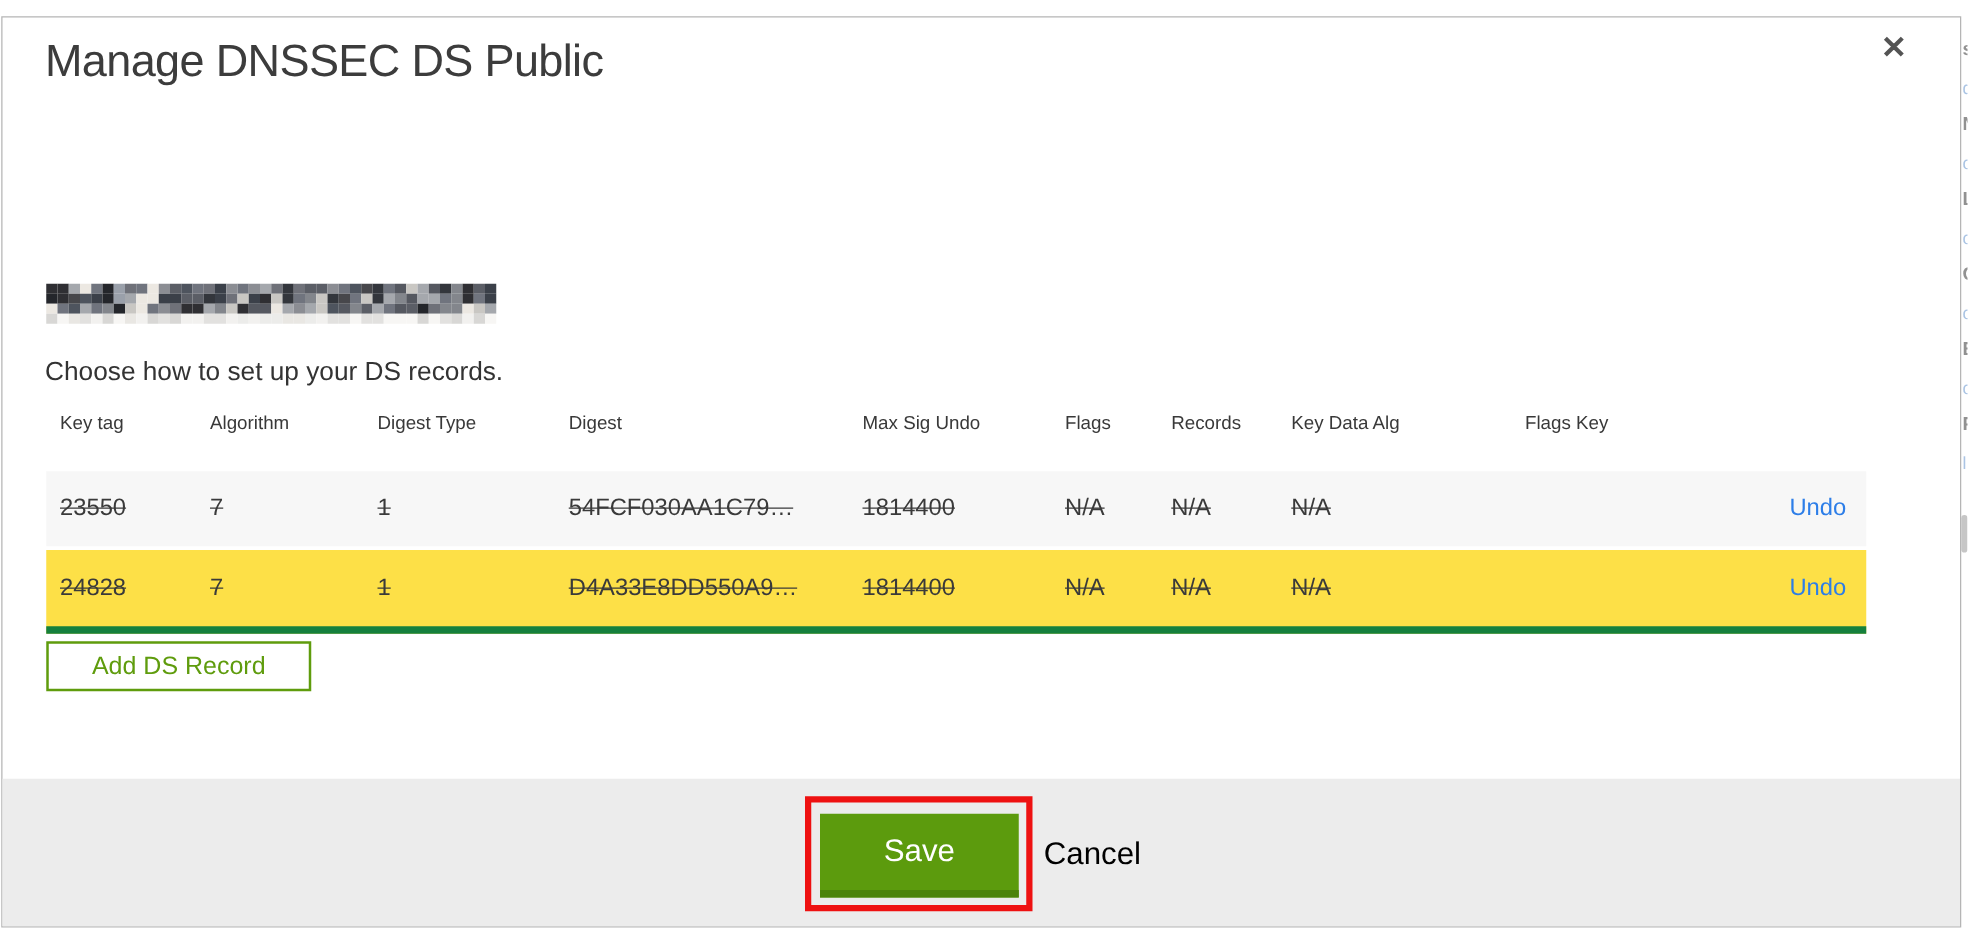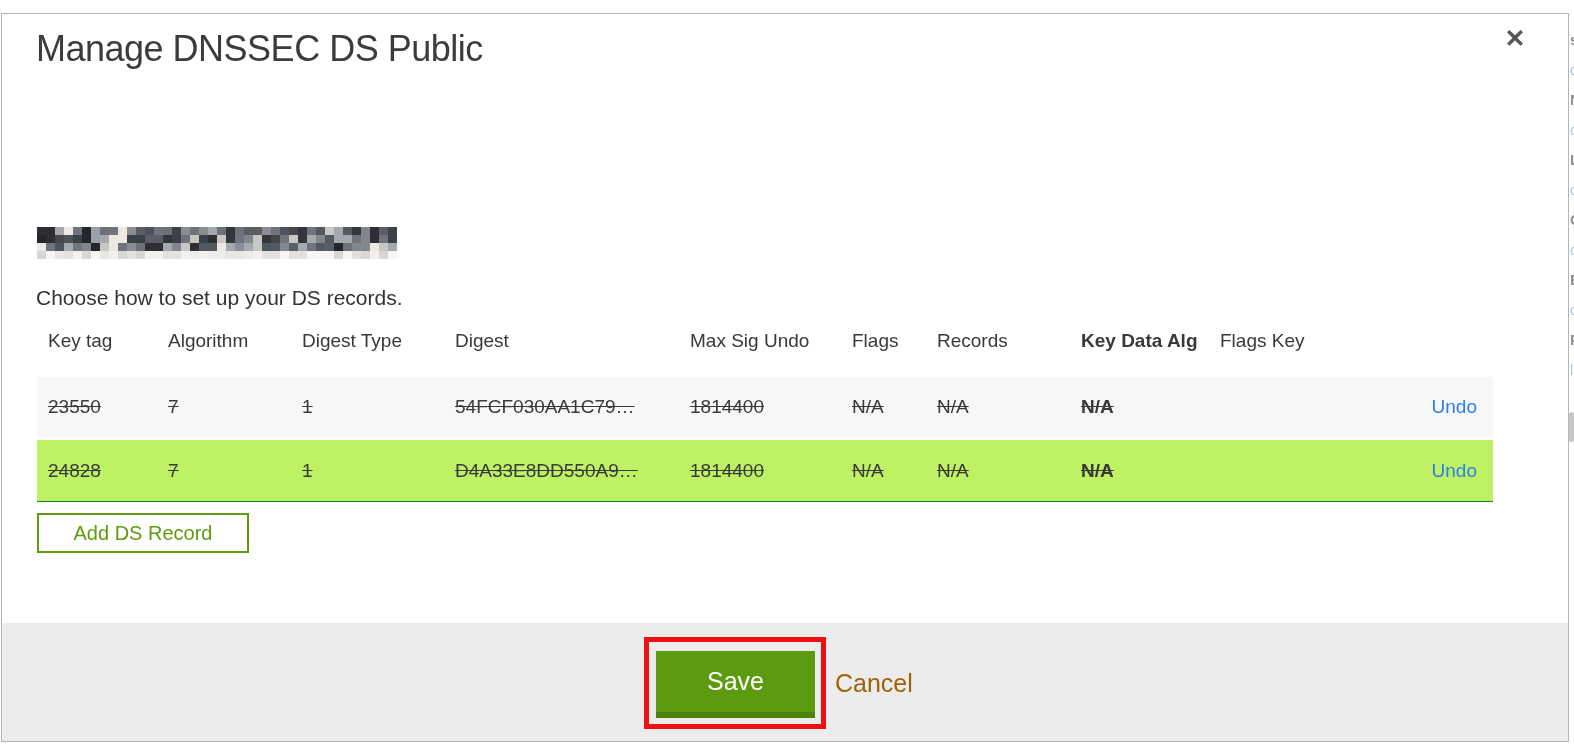--- a/index.html
+++ b/index.html
@@ -41,35 +41,35 @@
   }
   .redacted-domain .px{display:inline-block;width:9px;height:8px;}
 
   .instruction{
     left:36px;top:286px;font-size:21px;color:#333333;white-space:nowrap;
   }
 
   
   .thead{left:37px;top:330px;width:1456px;height:30px;}
   .thead span{
-    position:absolute;top:0;font-size:19px;color:#393939;white-space:nowrap;
+    position:absolute;top:0;font-size:15px;color:#393939;white-space:nowrap;
   }
   .row{left:37px;width:1456px;height:60px;}
   .row-1{top:377px;background:#f7f7f7;}
-  .row-2{top:440px;background:#bef264;height:61px;border-bottom:1px solid #15803d;}
+  .row-2{top:440px;background:#fde047;height:61px;border-bottom:6px solid #15803d;}
   .row span{
     position:absolute;top:50%;transform:translateY(-50%);
     font-size:19px;color:#3a3a3a;white-space:nowrap;
   }
   .row .struck{text-decoration:line-through;}
   .row .undo{
     right:16px;color:#2d7ee8;text-decoration:none;cursor:pointer;font-size:19px;
   }
   .c0{left:11px;} .c1{left:131px;} .c2{left:265px;} .c3{left:418px;}
-  .c4{left:653px;} .c5{left:815px;} .c6{left:900px;} .c7{left:1044px;font-weight:bold;} .c8{left:1183px;}
+  .c4{left:653px;} .c5{left:815px;} .c6{left:900px;} .c7{left:996px;} .c8{left:1183px;}
 
   
   .add-btn{
     left:37px;top:513px;width:208px;height:36px;
     border:2px solid #5f9c0d;background:#ffffff;color:#5f9c0d;
     font-size:20px;display:flex;align-items:center;justify-content:center;
     cursor:pointer;white-space:nowrap;
   }
 
   
@@ -78,21 +78,21 @@
     border:5px solid #ee1111;
   }
   .save-btn{
     left:656px;top:651px;width:159px;height:61px;
     background:#5c9b0d;border-bottom:6px solid #4c830b;
     color:#ffffff;font-size:25px;
     display:flex;align-items:center;justify-content:center;
     cursor:pointer;
   }
   .cancel-link{
-    left:835px;top:669px;font-size:25px;color:#a16207;cursor:pointer;
+    left:835px;top:669px;font-size:25px;color:#000000;cursor:pointer;
   }
 
   
   .bg-fragment{
     left:1570px;width:10px;height:20px;overflow:hidden;
     font-size:15px;font-weight:700;color:#919191;line-height:20px;
   }
   .bg-fragment.lite{color:#aac4e4;font-weight:400;font-size:14px;}
   .scroll-thumb{
     left:1569px;top:412px;width:5px;height:30px;

